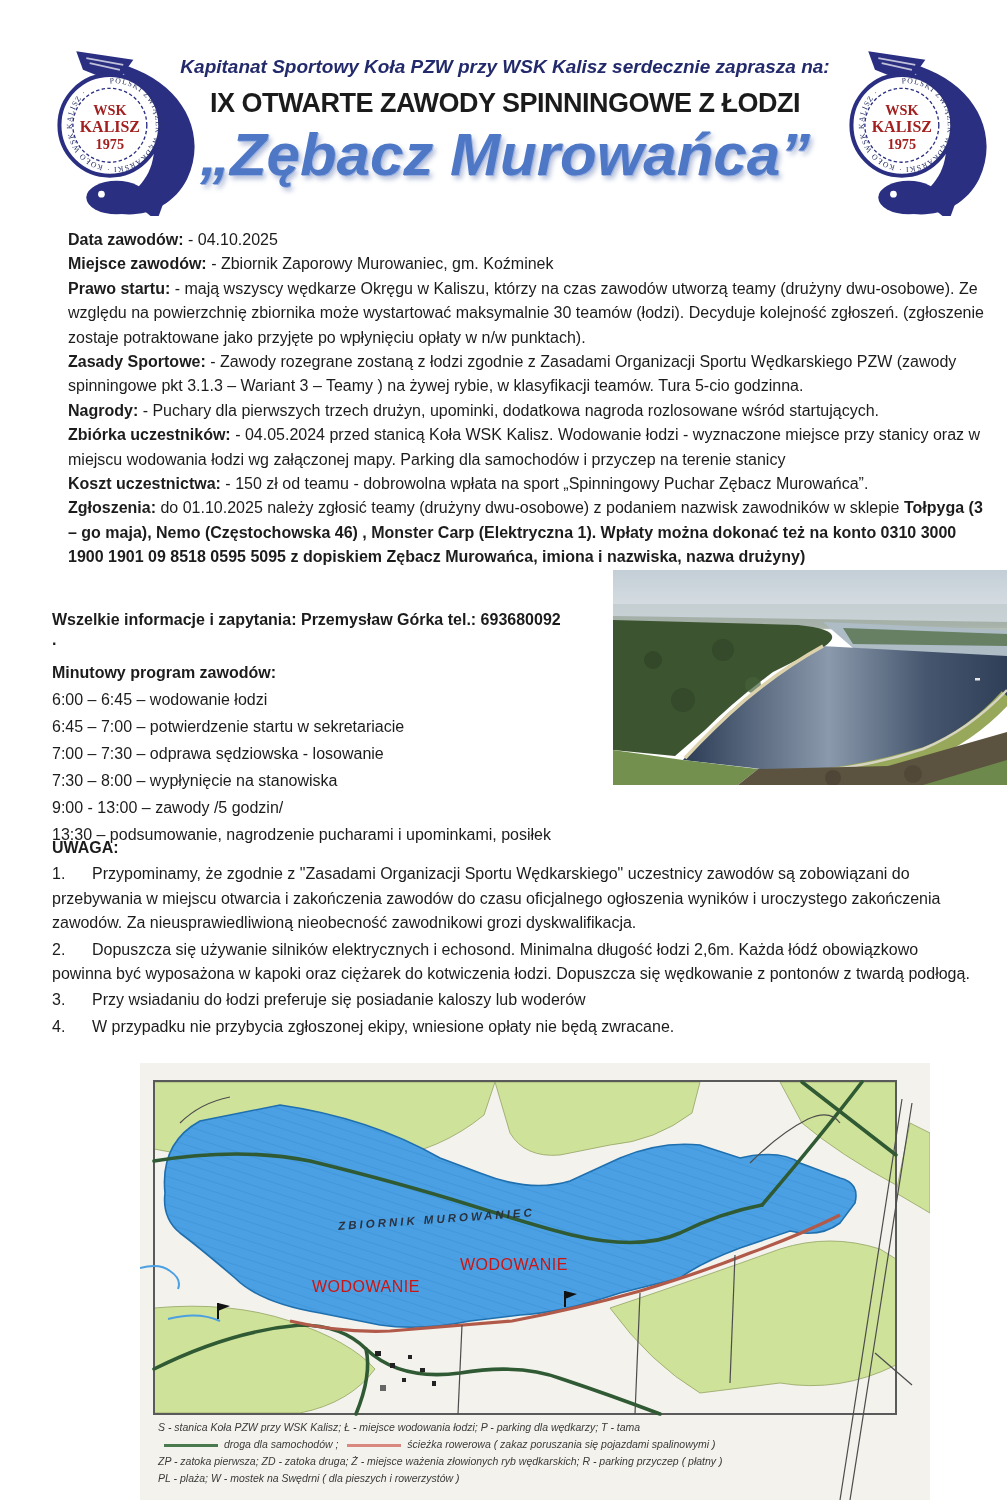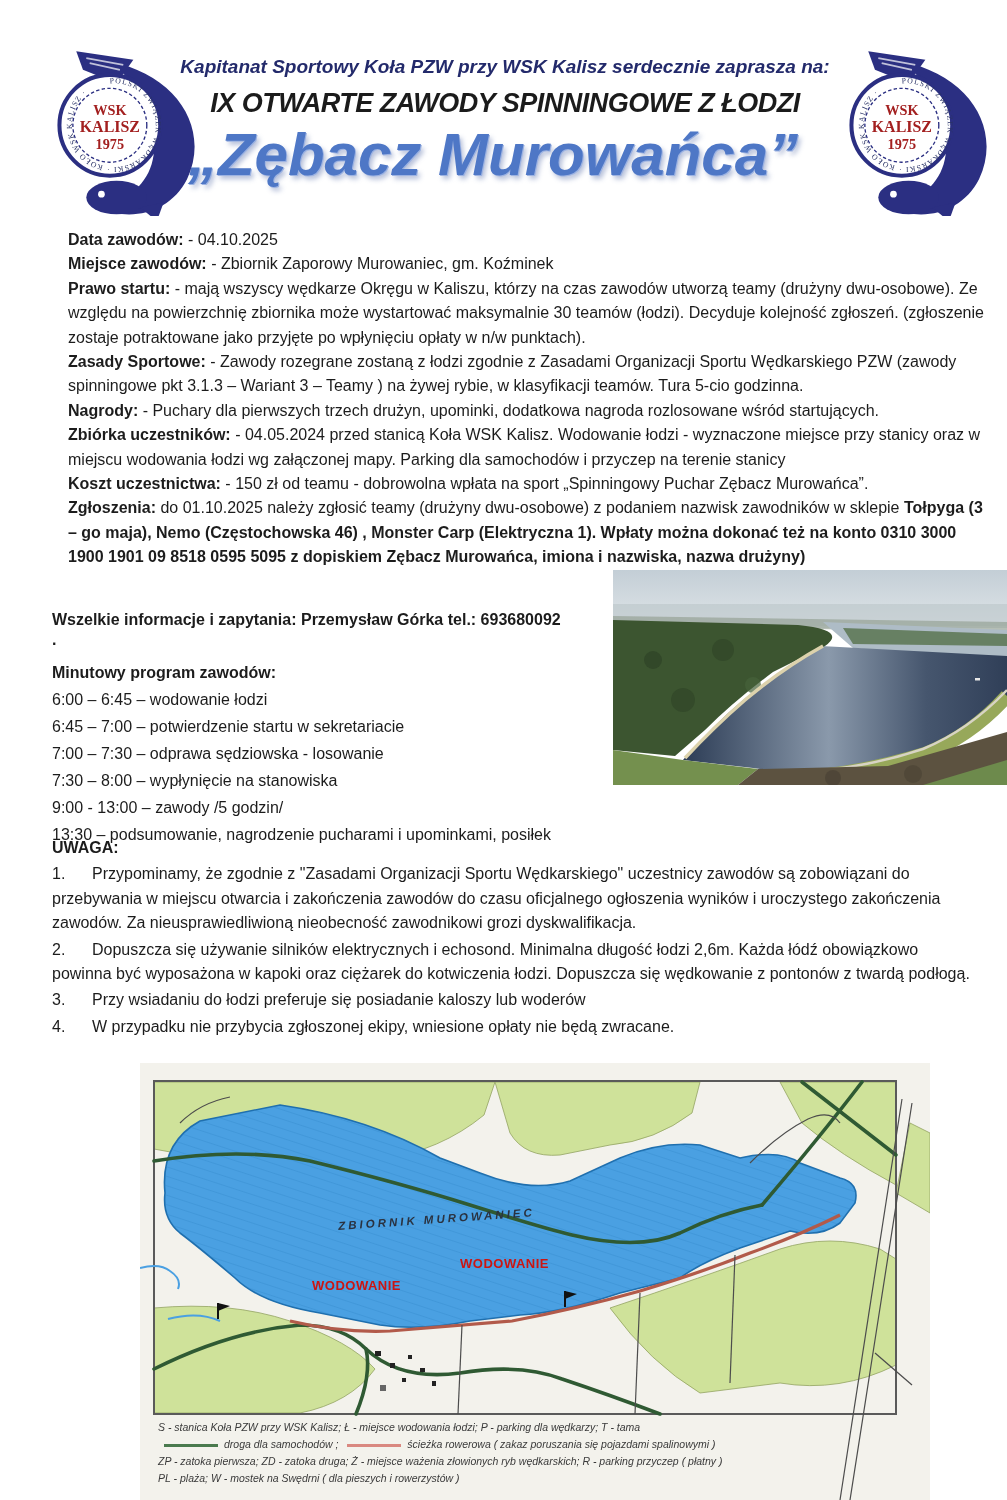--- a/index.html
+++ b/index.html
@@ -2,22 +2,22 @@
 <html><head>
 <meta charset="utf-8">
 <style>
   html,body{margin:0;padding:0;background:#ffffff;}
   .page{position:relative;width:1007px;height:1500px;background:#ffffff;overflow:hidden;
         font-family:"Liberation Sans",sans-serif;color:#1c1c1c;}
   
   .hdr-line1{position:absolute;left:150px;top:56px;width:710px;text-align:center;
              font-size:19px;font-style:italic;font-weight:bold;color:#232a6b;}
   .hdr-line2{position:absolute;left:150px;top:88px;width:710px;text-align:center;
-             font-size:27px;font-style:italic;font-weight:bold;color:#1b1b1b;letter-spacing:-0.5px;}
-  .hdr-line3{position:absolute;left:108px;top:120px;width:770px;text-align:center;
+             font-size:27px;font-weight:bold;color:#1b1b1b;letter-spacing:-0.5px;}
+  .hdr-line3{position:absolute;left:120px;top:120px;width:770px;text-align:center;
              font-size:60px;font-style:italic;font-weight:bold;color:#4e77c6;
              text-shadow:1px 1px 0 #9db3e2, 3px 4px 5px rgba(70,95,160,0.4);}
   .logo{position:absolute;width:172px;height:168px;}
   .logo.left{left:44px;top:48px;}
   .logo.right{left:836px;top:48px;}
   
   .details{position:absolute;left:68px;top:228px;width:922px;font-size:16px;line-height:24.4px;}
   .details p{margin:0;}
   .b{font-weight:bold;}
   .contact-block{position:absolute;left:52px;top:608px;width:560px;font-size:16px;}
@@ -30,21 +30,21 @@
   .uwaga p{margin:0 0 2px 0;}
   .num{display:inline-block;min-width:40px;}
   
   .photo{position:absolute;left:613px;top:570px;width:394px;height:215px;}
   
   .map-wrap{position:absolute;left:140px;top:1063px;width:790px;height:437px;background:#f3f2ec;}
   .map-svg{position:absolute;left:0;top:0;}
   .map-label{position:absolute;font-weight:600;color:#2a3240;}
   .lbl-zbiornik{left:198px;top:149px;width:230px;font-size:11.5px;letter-spacing:3px;
                 transform:rotate(-4deg);font-style:italic;}
-  .lbl-wod{color:#cc1512;font-weight:bold;font-size:13px;letter-spacing:0.5px;}
+  .lbl-wod{color:#cc1512;font-weight:normal;font-size:16px;letter-spacing:0.5px;}
   .lbl-wod1{left:172px;top:215px;}
   .lbl-wod2{left:320px;top:193px;}
   .legend{position:absolute;left:18px;top:356px;width:756px;font-size:10.5px;font-style:italic;
           color:#3a3a3a;line-height:17px;}
   .legend .swatch{display:inline-block;width:54px;height:3px;vertical-align:middle;margin:0 6px;}
   .sw-green{background:#4a7a4e;}
   .sw-red{background:#d98880;}
 </style>
 </head>
 <body>

